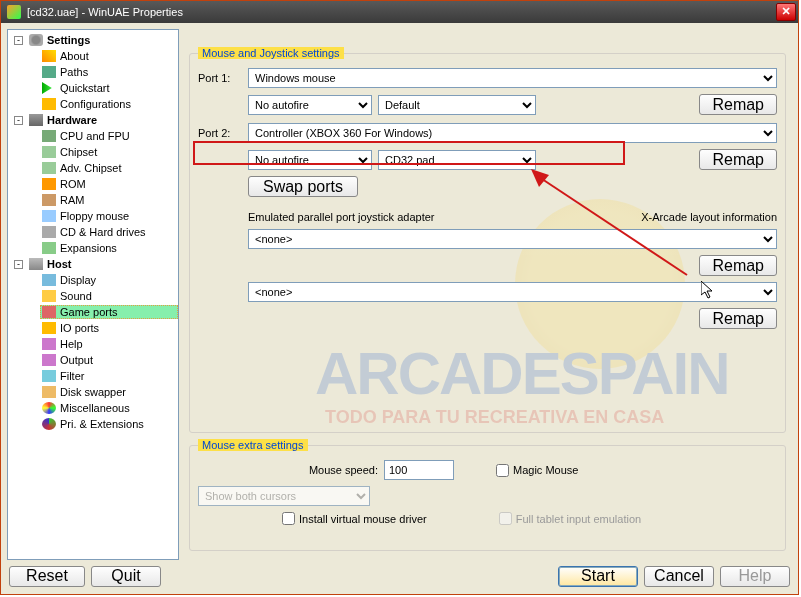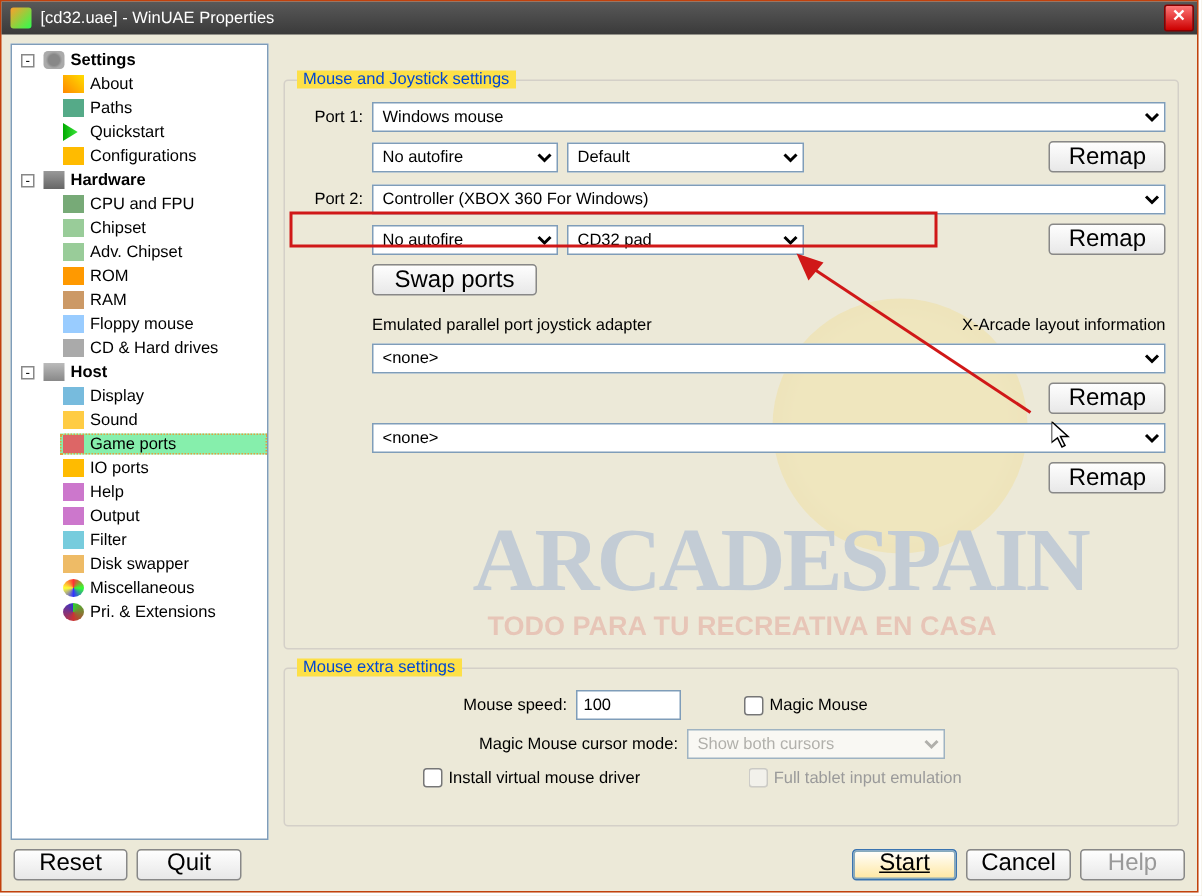--- a/index.html
+++ b/index.html
@@ -53,36 +53,36 @@
 .panelwrap { flex: 1; position: relative; }
 .panel { position: absolute; inset: 0; background: #ece9d8; }
 
 .group { border: 1px solid #d4d0c8; border-radius: 3px; position: absolute; padding: 10px 8px 8px; }
 .group .legend { position: absolute; top: -7px; left: 8px; background: #fde047; color: #0046d5; padding: 0 4px; font-size: 11px; }
 
 .g1 { top: 24px; left: 4px; right: 6px; height: 380px; }
 .g2 { top: 416px; left: 4px; right: 6px; height: 106px; }
 
 .row2 { display:flex; align-items:center; margin-bottom:6px; gap:6px; }
-.lbl2 { width:44px; text-align:right; }
+.lbl2 { width:44px; }
 
 select { border:1px solid #7f9db9; background:#fff; height:20px; font-size:11px; padding:1px 2px; }
 input[type=text]{ border:1px solid #7f9db9; background:#fff; height:20px; padding:1px 4px; font-size:11px; }
 .btn { border:1px solid #888; background:linear-gradient(#fefefe,#e8e8e8); height:21px; padding:1px 12px; border-radius:3px; cursor:pointer; font-size:16px; display:inline-flex; align-items:center; justify-content:center; min-width:60px; }
 .btn.primary{ border-color:#3a74b0; box-shadow: inset 0 0 0 1px #8ab; }
 .btn:disabled{ color:#999; }
 .cb { display:inline-flex; align-items:center; gap:4px; }
 .cb input{ width:13px; height:13px; }
 .disabled-text { color:#9a9a9a; }
 
 .redbox { border:2px solid #d01818; position:absolute; }
 
 .watermark { position:absolute; left:150px; top:210px; width:520px; height:260px; pointer-events:none; opacity:0.17; }
 .wm-circ{ position:absolute; left:180px; top:-40px; width:170px; height:170px; border-radius:50%; background:radial-gradient(circle,#ffd843 60%,#e6a800 100%); }
-.wm-txt{ position:absolute; top:100px; left:-20px; font-size:60px; font-weight:900; color:#0046c8; letter-spacing:-2px; font-family: Liberation Serif, serif; }
+.wm-txt{ position:absolute; top:100px; left:-20px; font-size:60px; font-weight:900; color:#0046c8; letter-spacing:-2px; font-family: Liberation Sans, sans-serif; }
 .wm-sub{ position:absolute; top:168px; left:-10px; font-size:18px; font-weight:bold; color:#d01818; }
 
 .footer { height: 28px; display:flex; align-items:center; padding: 4px 2px 0; }
 .footer .spacer{ flex:1; }
 
 .cursor { position:absolute; left:516px; top:252px; pointer-events:none; }
 </style>
 </head>
 <body>
 
@@ -169,20 +169,26 @@
             <li class="sub">
                 <div class="row">
                   <span class="ticon2 i-fd"></span>
                   <span class="lbl">Floppy mouse</span>
                 </div>
               </li>
             <li class="sub">
                 <div class="row">
                   <span class="ticon2 i-hd"></span>
                   <span class="lbl">CD &amp; Hard drives</span>
+                </div>
+              </li>
+            <li class="sub">
+                <div class="row">
+                  <span class="ticon2 i-exp"></span>
+                  <span class="lbl">Expansions</span>
                 </div>
               </li>
             <li>
                 <div class="row">
                   <span class="toggle">-</span>
                   <span class="ticon2 i-host"></span>
                   <b class="lbl">Host</b>
                 </div>
               </li>
             <li class="sub">
@@ -320,21 +326,20 @@
             <div class="row2" style="margin-top:4px;">
               <div style="width:180px; text-align:right;">Mouse speed:</div>
               <input type="text" style="width: 70px;" value="100">
               <div style="width:30px;"></div>
               <label class="cb">
                   <input type="checkbox" style="">
                   <span>Magic Mouse</span>
                 </label>
             </div>
             <div class="row2">
-              <div style="width:254px; text-align:right;">Magic Mouse cursor mode:</div>
               <select style="width:172px; color:#999;" disabled=""><option>Show both cursors</option></select>
             </div>
             <div class="row2" style="margin-top:4px;">
               <div style="width:78px;"></div>
               <label class="cb">
                   <input type="checkbox" style="">
                   <span>Install virtual mouse driver</span>
                 </label>
               <div style="width:60px;"></div>
               <label class="cb disabled-text">
@@ -356,20 +361,20 @@
           </div>
         </div>
       </div>
     </div>
 
     <div class="footer">
       <button class="btn" style="width:76px;">Reset</button>
       <div style="width:6px;"></div>
       <button class="btn" style="width:70px;">Quit</button>
       <div class="spacer"></div>
-      <button class="btn primary" style="width:70px; background:linear-gradient(#fff,#ffe7a0);text-decoration:underline;">Start</button>
+      <button class="btn primary" style="width:80px; background:linear-gradient(#fff,#ffe7a0);">Start</button>
       <div style="width:6px;"></div>
       <button class="btn" style="width:70px;">Cancel</button>
       <div style="width:6px;"></div>
       <button class="btn" style="width:70px; color:#999;" disabled="">Help</button>
     </div>
   </div>
 </div>
 
 </body></html>

